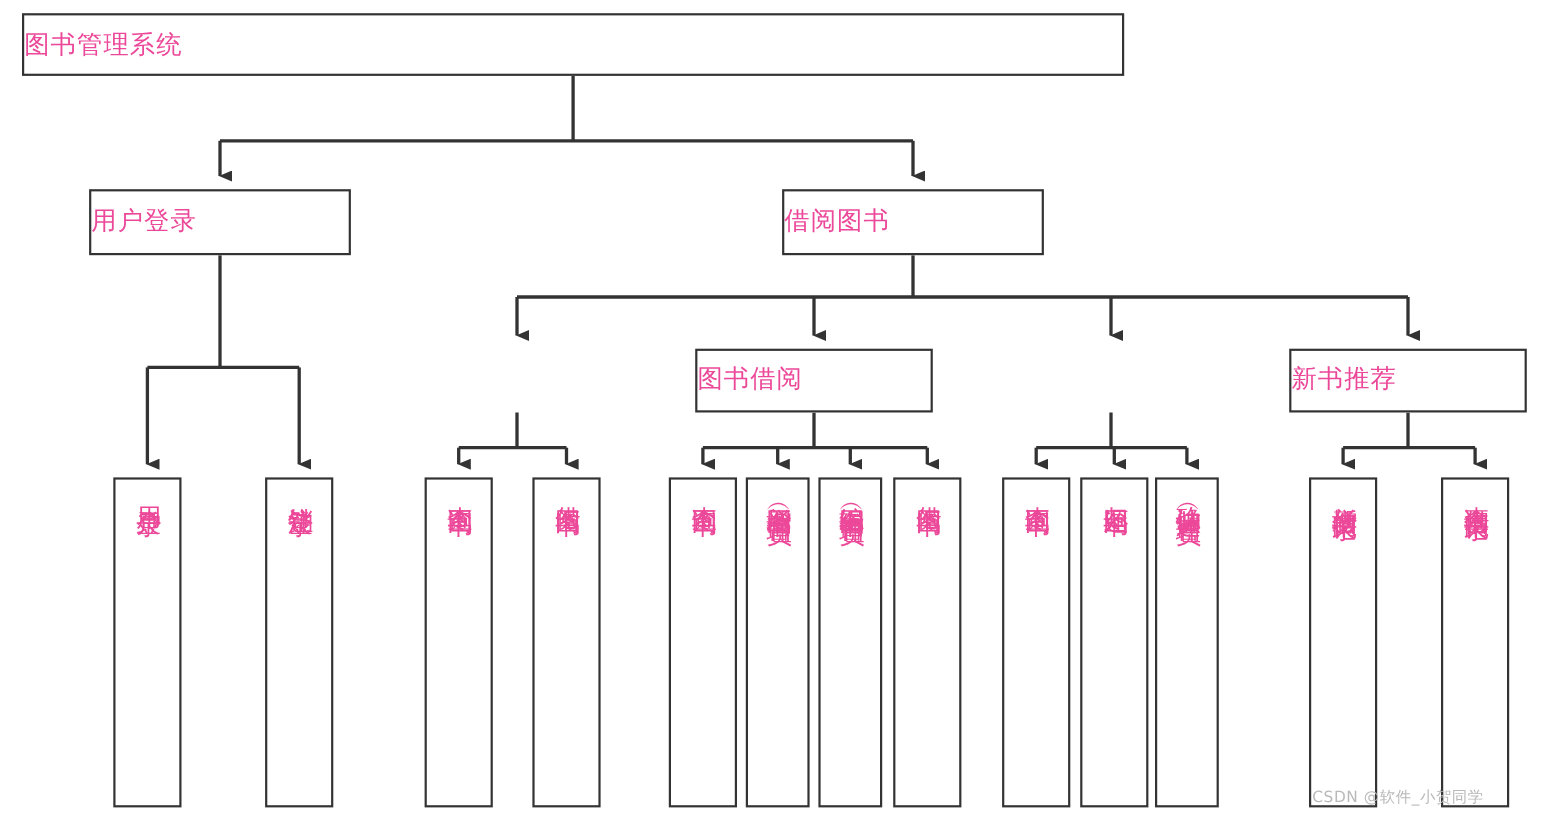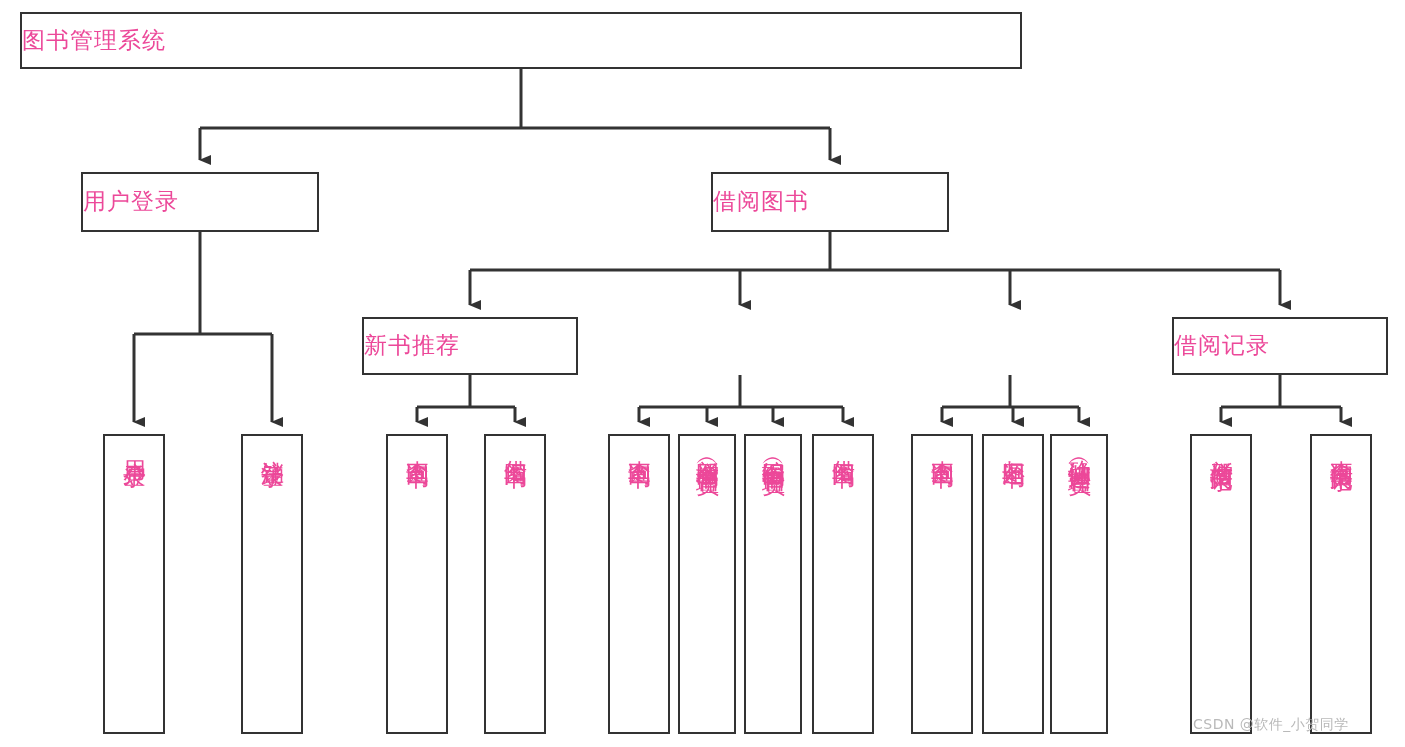--- a/index.html
+++ b/index.html
@@ -125,25 +125,25 @@
     <span>图书管理系统</span>
   </div>
 
   <div class="node node-h" style="left:81px; top:172px; width:238px; height:60px;">
     <span>用户登录</span>
   </div>
   <div class="node node-h" style="left:711px; top:172px; width:238px; height:60px;">
     <span>借阅图书</span>
   </div>
 
-  <div class="node node-h" style="left:362px; top:317px; width:216px; height:58px;">
-    <span>新书推荐</span>
+  <div class="node node-h" style="left:632px; top:317px; width:216px; height:58px;">
+    <span>图书借阅</span>
   </div>
   <div class="node node-h" style="left:1172px; top:317px; width:216px; height:58px;">
-    <span>借阅记录</span>
+    <span>新书推荐</span>
   </div>
 
   <div class="node node-v" style="left:103px; top:434px; width:62px; height:300px;">
     <span class="vtext">用户登录</span>
   </div>
   <div class="node node-v" style="left:241px; top:434px; width:62px; height:300px;">
     <span class="vtext">注销登录</span>
   </div>
 
   <div class="node node-v" style="left:386px; top:434px; width:62px; height:300px;">

